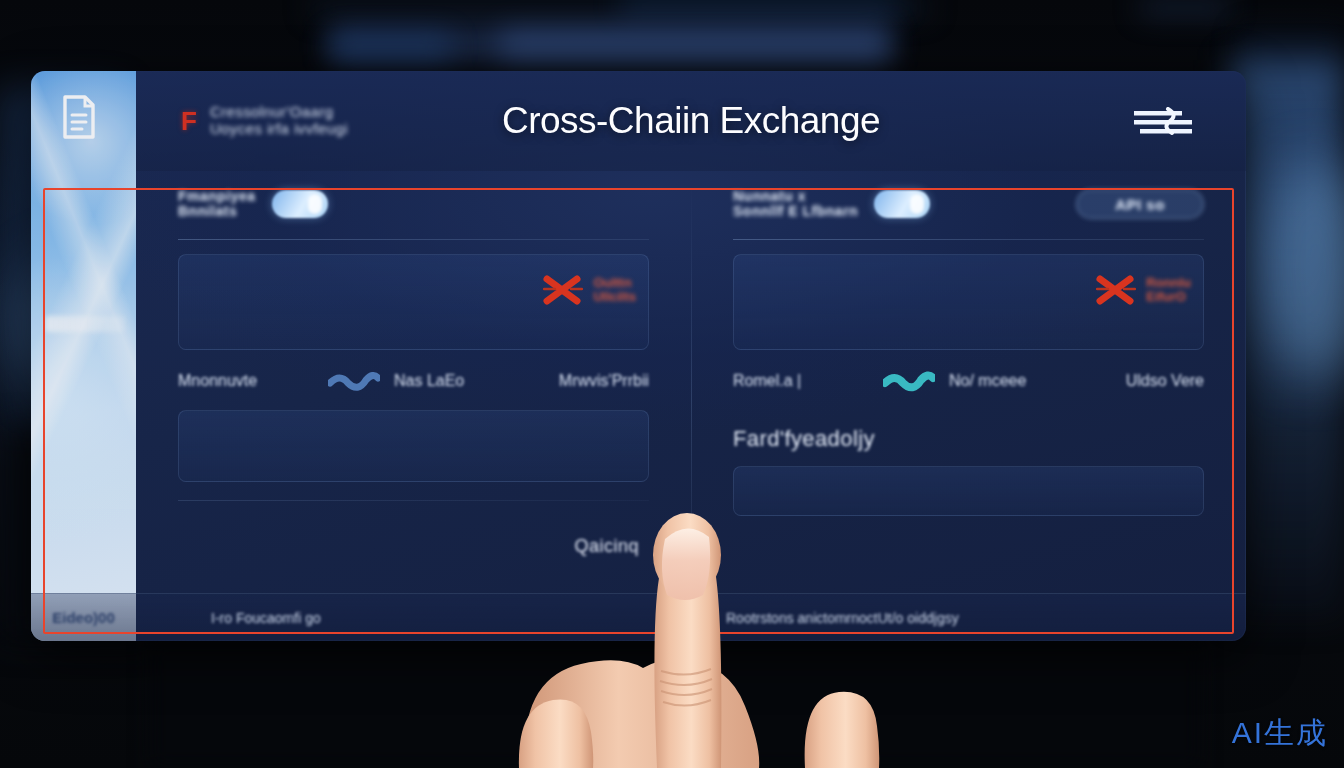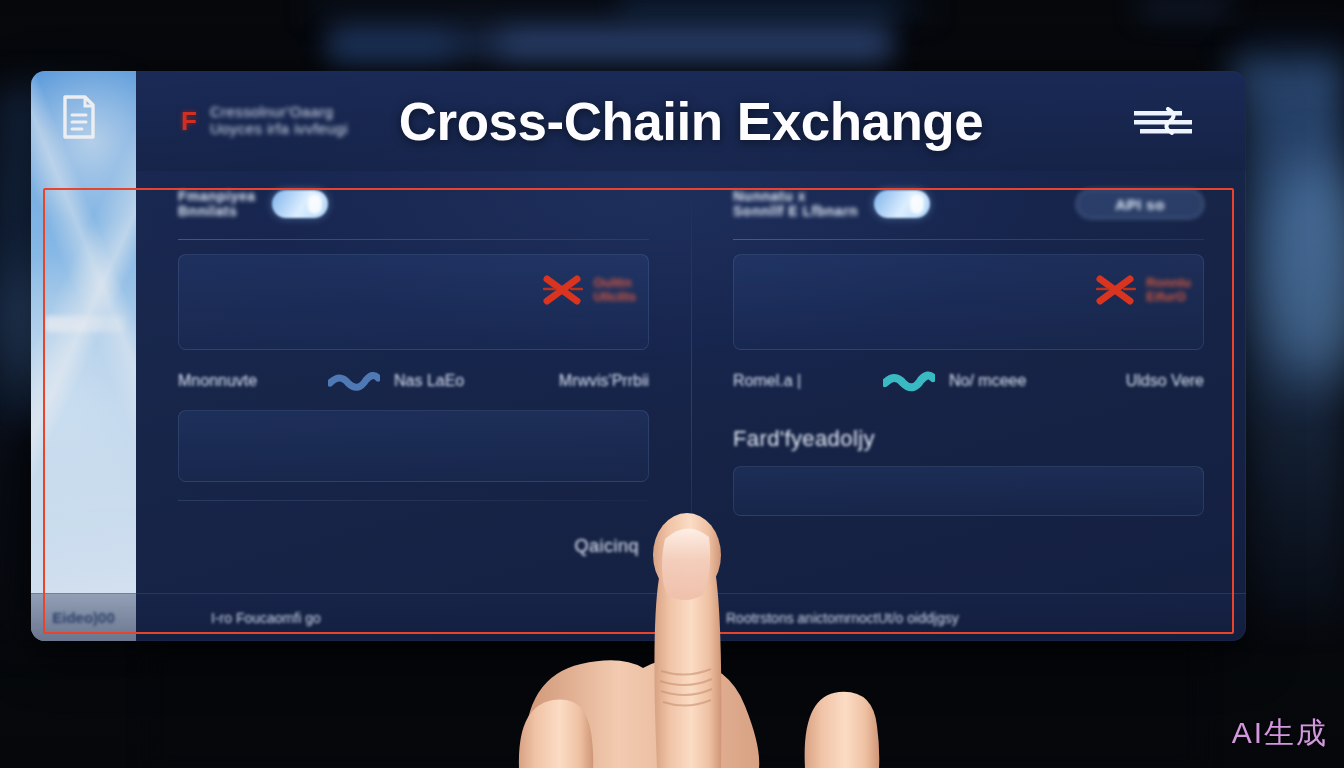--- a/index.html
+++ b/index.html
@@ -135,22 +135,22 @@
     font-size: 15px;
     letter-spacing: .4px;
     opacity: .95;
   }
   .brand-text span { display: block; white-space: nowrap; }
 
   .app-title {
     position: absolute;
     left: 0; right: 0;
     text-align: center;
-    font-size: 53px;
-    font-weight: bold;
+    font-size: 37px;
+    font-weight: normal;
     color: #fdfdff;
     letter-spacing: -0.5px;
     text-shadow: 0 2px 10px rgba(0,0,0,.55);
     pointer-events: none;
   }
 
   .menu-icon {
     position: absolute;
     right: 50px; top: 36px;
     width: 62px; height: 34px;
@@ -325,21 +325,21 @@
     z-index: 40;
   }
 
   
   .hand { position: absolute; left: 505px; top: 495px; width: 420px; height: 273px; z-index: 50; }
 
   
   .watermark {
     position: absolute;
     right: 16px; bottom: 14px;
-    color: #f0abfc;
+    color: #3b82f6;
     font-size: 30px;
     letter-spacing: 2px;
     opacity: .88;
     z-index: 60;
     text-shadow: 0 1px 3px rgba(0,0,0,.8);
   }
 </style>
 </head>
 <body>
 

